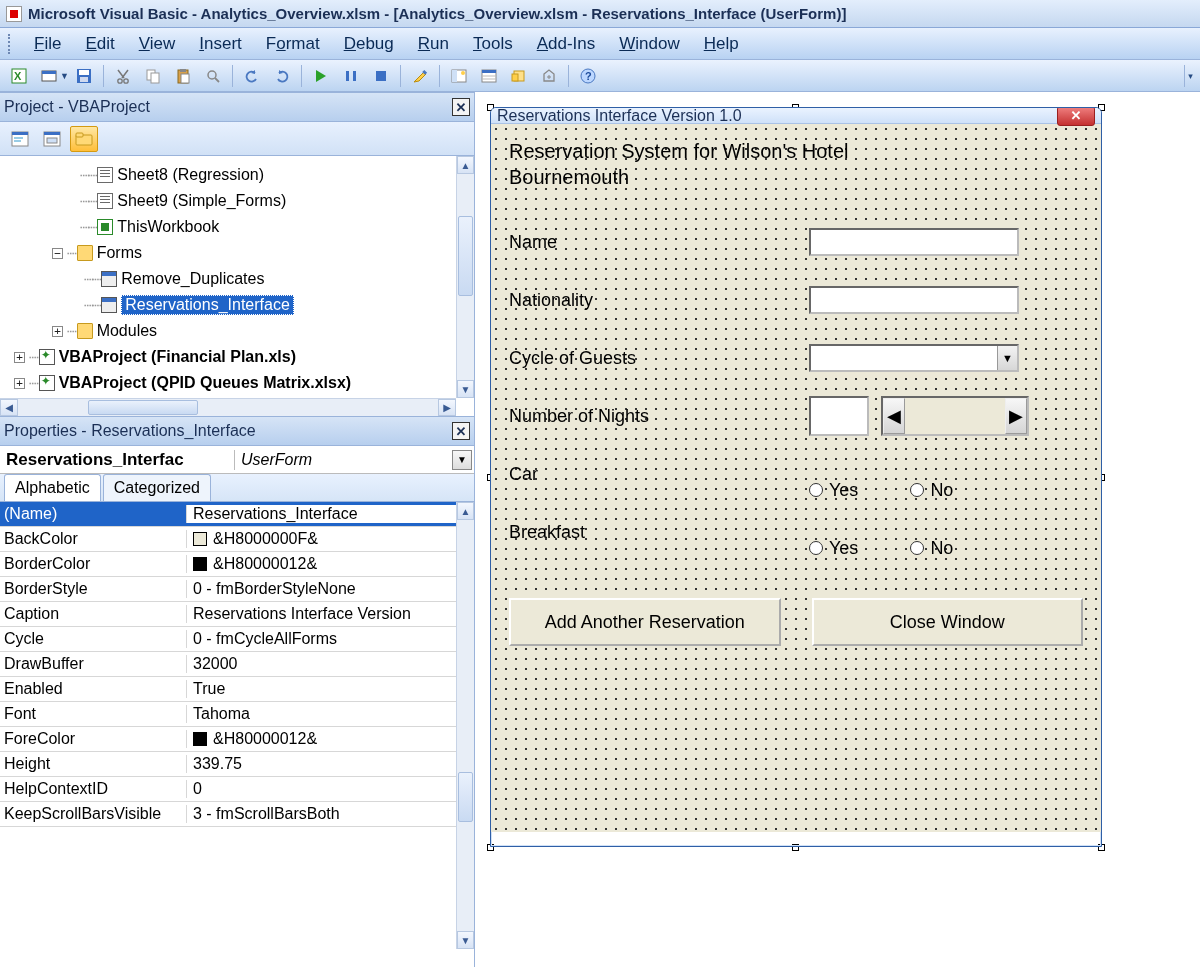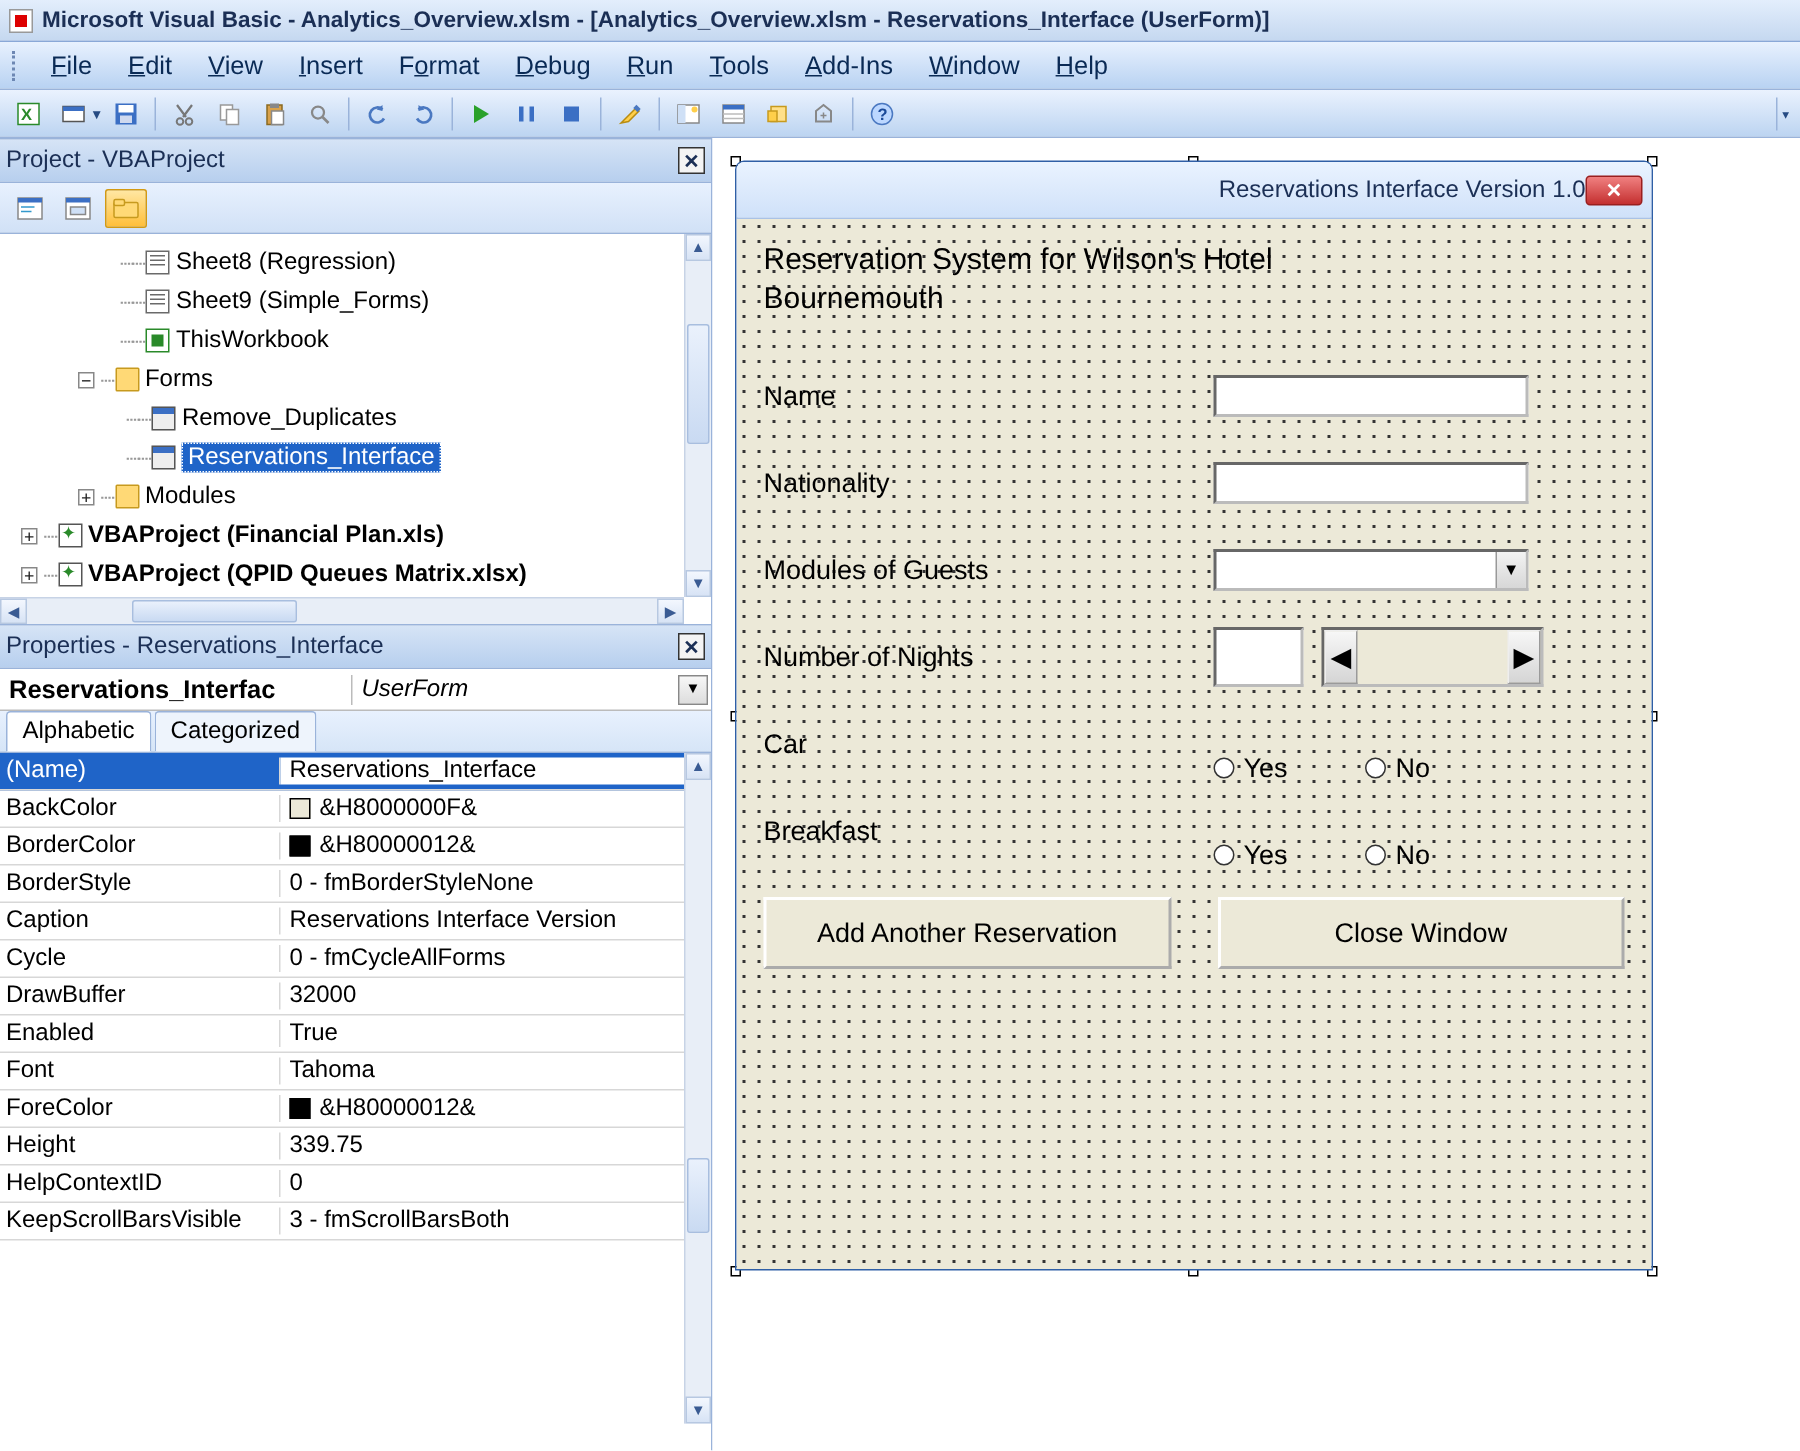--- a/index.html
+++ b/index.html
@@ -116,22 +116,22 @@
 
   
   .designer-wrap{position:relative;width:632px;height:770px;}
   .sel-handles .h{width:7px;height:7px;background:#fff;border:1px solid #000;position:absolute;}
   .formwin{
     position:absolute;left:3px;top:3px;width:612px;height:740px;
     border:1px solid #2f5fa6;border-radius:6px 6px 0 0;overflow:hidden;
     box-shadow:0 0 0 1px #cfe0f6 inset;
   }
   .form-title{
-    height:38px;background:linear-gradient(#eaf3ff,#cfe1f9);
-    display:flex;align-items:center;justify-content:flex-end;
+    height:16px;background:linear-gradient(#eaf3ff,#cfe1f9);
+    display:flex;align-items:center;justify-content:space-between;
     padding:0 6px;font-size:16px;color:#1b2f55;border-bottom:1px solid #a9c2e6;
   }
   .redx{
     width:38px;height:20px;border-radius:3px;border:1px solid #9a1f1f;
     background:linear-gradient(#f08080,#c43030);color:#fff;display:flex;align-items:center;justify-content:center;font-weight:bold;font-size:13px;
   }
   .formbody{
     height:calc(100% - 30px);
     background-color:#ece9d8;
     background-image:radial-gradient(#333 1px, transparent 1px);
@@ -146,21 +146,21 @@
   .combo{width:210px;height:28px;background:#fff;border:2px inset #bbb;display:flex;}
   .combo .cb{margin-left:auto;width:20px;background:linear-gradient(#f3f3f3,#d7d7d7);border-left:1px solid #999;display:flex;align-items:center;justify-content:center;font-size:11px;}
   .nights{display:flex;}
   .nbox{width:60px;height:40px;background:#fff;border:2px inset #bbb;margin-right:12px;}
   .scroller{height:40px;display:flex;border:2px inset #bbb;background:#ece9d8;}
   .scroller .sbtn{width:22px;display:flex;align-items:center;justify-content:center;background:linear-gradient(#f7f7f7,#d5d5d5);border:1px outset #eee;}
   .scroller .strack{width:100px;}
   .radios{display:flex;gap:52px;margin-top:32px;}
   .radio{display:flex;align-items:center;gap:6px;}
   .radio .rdot{width:14px;height:14px;border:1px solid #333;border-radius:50%;background:#fff;}
-  .btnrow{display:flex;gap:31px;margin-top:20px;}
+  .btnrow{display:flex;gap:31px;margin-top:42px;}
   .btn3d{
     height:48px;flex:1;background:#ece9d8;border:2px outset #fff;
     display:flex;align-items:center;justify-content:center;font-size:18px;
   }
 </style>
 </head>
 <body>
 
 <div class="titlebar">
   <span class="appicon"></span>
@@ -533,21 +533,21 @@
 
           <div class="frow">
             <span class="lbl">Name</span>
             <div class="tbox"></div>
           </div>
           <div class="frow">
             <span class="lbl">Nationality</span>
             <div class="tbox"></div>
           </div>
           <div class="frow">
-            <span class="lbl">Modules of Guests</span>
+            <span class="lbl">Cycle of Guests</span>
             <div class="combo">
                 <span class="cb">▼</span>
               </div>
           </div>
           <div class="frow">
             <span class="lbl">Number of Nights</span>
             <div class="nights">
               <div class="nbox"></div>
               <div class="scroller">
                 <div class="sbtn">◀</div>

